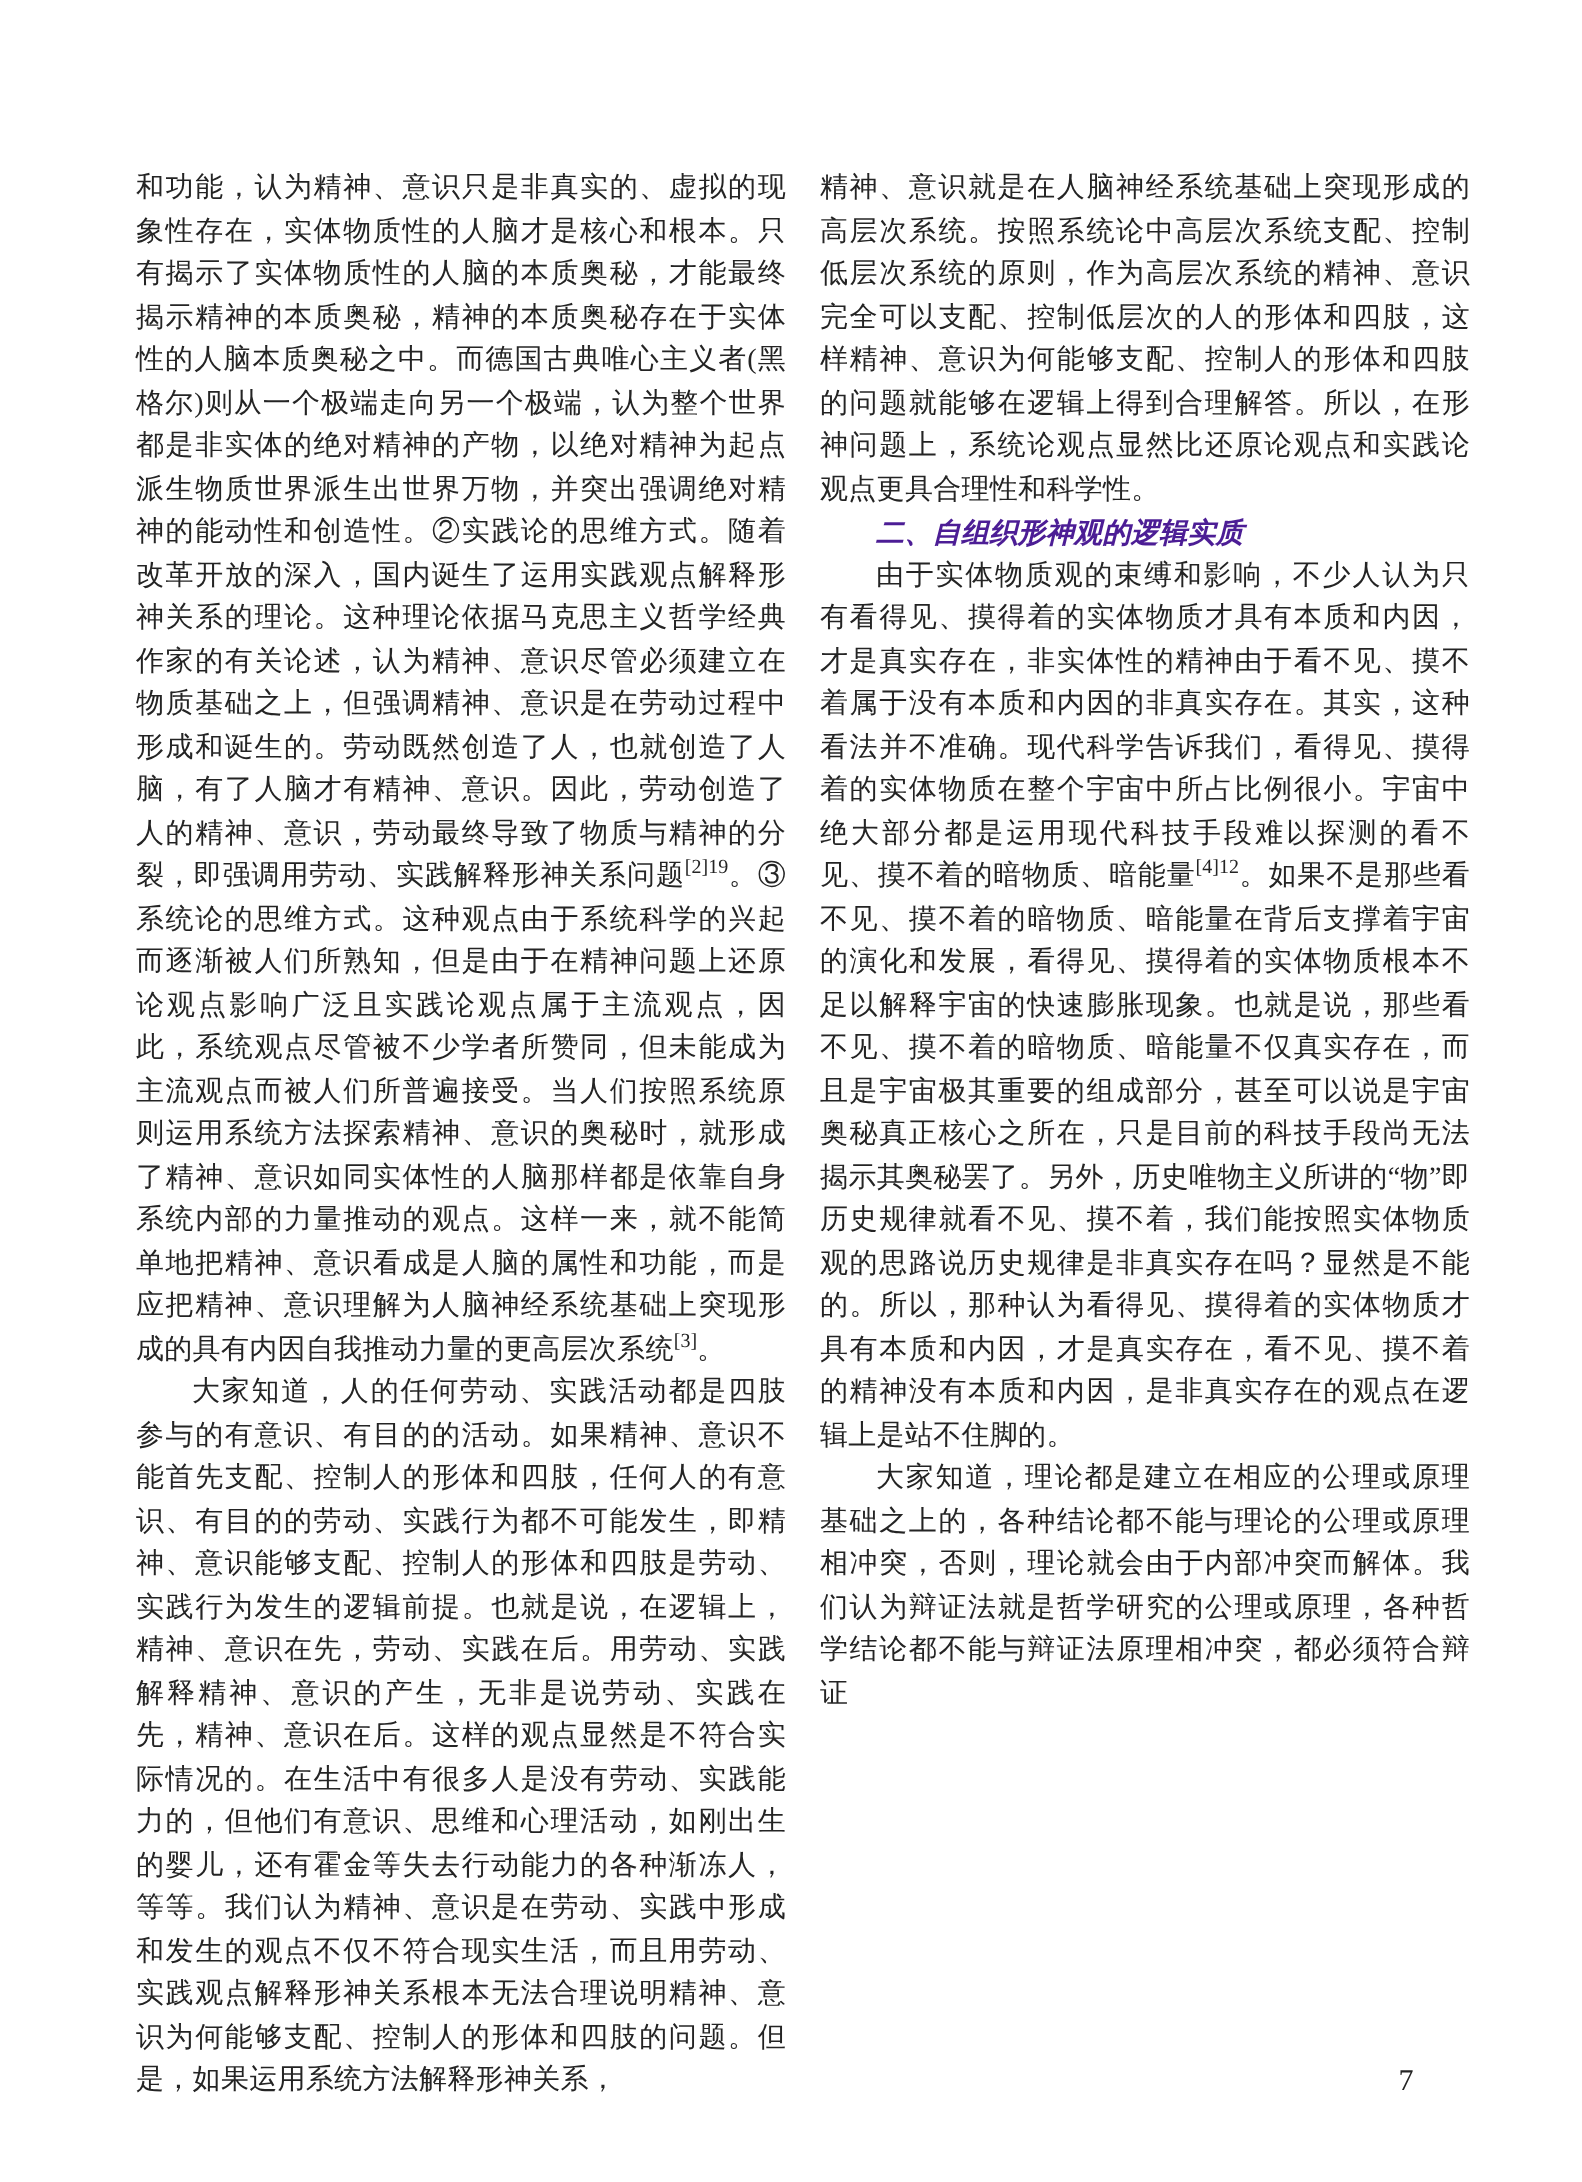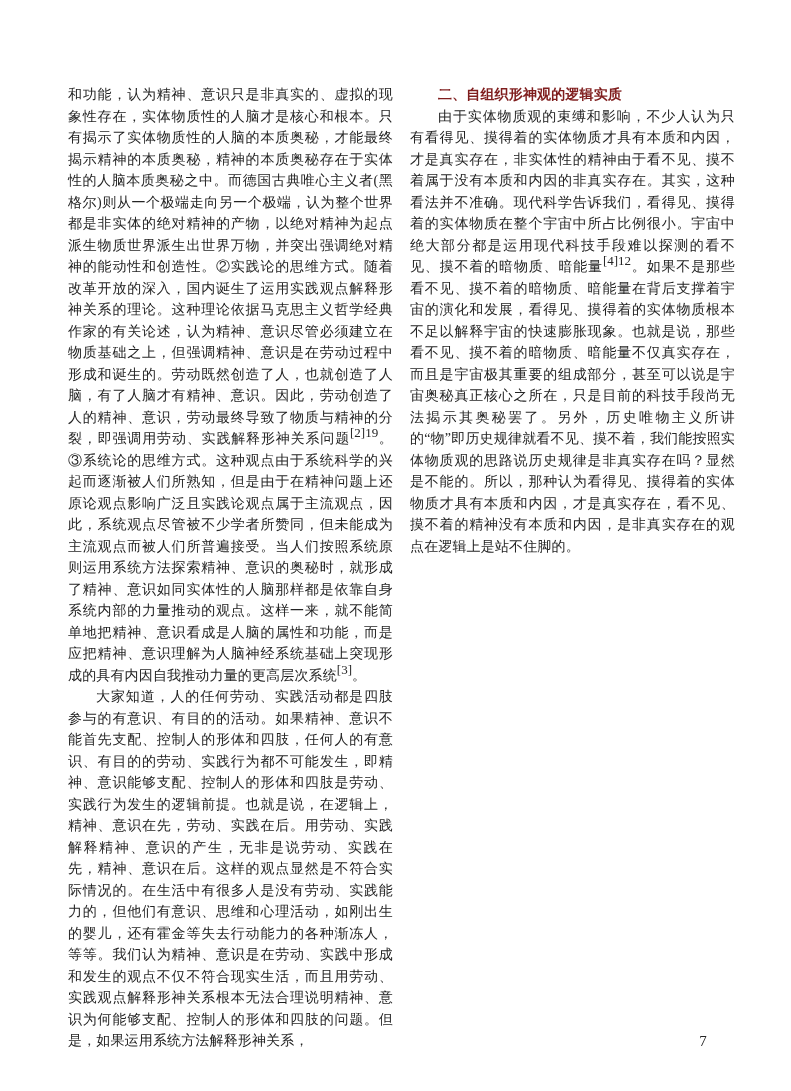--- a/index.html
+++ b/index.html
@@ -36,24 +36,25 @@
     text-justify: inter-character;
     word-break: break-all;
     letter-spacing: 0.15px;
   }
   .para.indent {
     text-indent: 2em;
   }
   .para.heading {
     font-weight: 700;
     font-family: "Liberation Sans", "DejaVu Sans", sans-serif;
-    color: #7f1d1d;
+    color: #4c1d95;
+    font-style: italic;
   }
   .para sup {
-    font-size: 13px;
+    font-size: 10px;
     line-height: 0;
     vertical-align: super;
     letter-spacing: 0;
   }
   .page-number {
     position: absolute;
     left: 688px;
     top: 1031px;
     width: 30px;
     text-align: center;
@@ -65,18 +66,20 @@
 </head>
 <body>
 
 <div class="page">
   <div class="columns">
     <div class="col">
         <p class="para"><span>和功能，认为精神、意识只是非真实的、虚拟的现象性存在，实体物质性的人脑才是核心和根本。只有揭示了实体物质性的人脑的本质奥秘，才能最终揭示精神的本质奥秘，精神的本质奥秘存在于实体性的人脑本质奥秘之中。而德国古典唯心主义者(黑格尔)则从一个极端走向另一个极端，认为整个世界都是非实体的绝对精神的产物，以绝对精神为起点派生物质世界派生出世界万物，并突出强调绝对精神的能动性和创造性。②实践论的思维方式。随着改革开放的深入，国内诞生了运用实践观点解释形神关系的理论。这种理论依据马克思主义哲学经典作家的有关论述，认为精神、意识尽管必须建立在物质基础之上，但强调精神、意识是在劳动过程中形成和诞生的。劳动既然创造了人，也就创造了人脑，有了人脑才有精神、意识。因此，劳动创造了人的精神、意识，劳动最终导致了物质与精神的分裂，即强调用劳动、实践解释形神关系问题</span><sup>[2]19</sup><span>。③系统论的思维方式。这种观点由于系统科学的兴起而逐渐被人们所熟知，但是由于在精神问题上还原论观点影响广泛且实践论观点属于主流观点，因此，系统观点尽管被不少学者所赞同，但未能成为主流观点而被人们所普遍接受。当人们按照系统原则运用系统方法探索精神、意识的奥秘时，就形成了精神、意识如同实体性的人脑那样都是依靠自身系统内部的力量推动的观点。这样一来，就不能简单地把精神、意识看成是人脑的属性和功能，而是应把精神、意识理解为人脑神经系统基础上突现形成的具有内因自我推动力量的更高层次系统</span><sup>[3]</sup><span>。</span></p>
         <p class="para indent"><span>大家知道，人的任何劳动、实践活动都是四肢参与的有意识、有目的的活动。如果精神、意识不能首先支配、控制人的形体和四肢，任何人的有意识、有目的的劳动、实践行为都不可能发生，即精神、意识能够支配、控制人的形体和四肢是劳动、实践行为发生的逻辑前提。也就是说，在逻辑上，精神、意识在先，劳动、实践在后。用劳动、实践解释精神、意识的产生，无非是说劳动、实践在先，精神、意识在后。这样的观点显然是不符合实际情况的。在生活中有很多人是没有劳动、实践能力的，但他们有意识、思维和心理活动，如刚出生的婴儿，还有霍金等失去行动能力的各种渐冻人，等等。我们认为精神、意识是在劳动、实践中形成和发生的观点不仅不符合现实生活，而且用劳动、实践观点解释形神关系根本无法合理说明精神、意识为何能够支配、控制人的形体和四肢的问题。但是，如果运用系统方法解释形神关系，</span></p>
       </div>
     <div class="col">
+        <p class="para"><span>精神、意识就是在人脑神经系统基础上突现形成的高层次系统。按照系统论中高层次系统支配、控制低层次系统的原则，作为高层次系统的精神、意识完全可以支配、控制低层次的人的形体和四肢，这样精神、意识为何能够支配、控制人的形体和四肢的问题就能够在逻辑上得到合理解答。所以，在形神问题上，系统论观点显然比还原论观点和实践论观点更具合理性和科学性。</span></p>
         <p class="para indent heading"><span>二、自组织形神观的逻辑实质</span></p>
         <p class="para indent"><span>由于实体物质观的束缚和影响，不少人认为只有看得见、摸得着的实体物质才具有本质和内因，才是真实存在，非实体性的精神由于看不见、摸不着属于没有本质和内因的非真实存在。其实，这种看法并不准确。现代科学告诉我们，看得见、摸得着的实体物质在整个宇宙中所占比例很小。宇宙中绝大部分都是运用现代科技手段难以探测的看不见、摸不着的暗物质、暗能量</span><sup>[4]12</sup><span>。如果不是那些看不见、摸不着的暗物质、暗能量在背后支撑着宇宙的演化和发展，看得见、摸得着的实体物质根本不足以解释宇宙的快速膨胀现象。也就是说，那些看不见、摸不着的暗物质、暗能量不仅真实存在，而且是宇宙极其重要的组成部分，甚至可以说是宇宙奥秘真正核心之所在，只是目前的科技手段尚无法揭示其奥秘罢了。另外，历史唯物主义所讲的“物”即历史规律就看不见、摸不着，我们能按照实体物质观的思路说历史规律是非真实存在吗？显然是不能的。所以，那种认为看得见、摸得着的实体物质才具有本质和内因，才是真实存在，看不见、摸不着的精神没有本质和内因，是非真实存在的观点在逻辑上是站不住脚的。</span></p>
+        <p class="para indent"><span>大家知道，理论都是建立在相应的公理或原理基础之上的，各种结论都不能与理论的公理或原理相冲突，否则，理论就会由于内部冲突而解体。我们认为辩证法就是哲学研究的公理或原理，各种哲学结论都不能与辩证法原理相冲突，都必须符合辩证</span></p>
       </div>
   </div>
   <div class="page-number">7</div>
 </div>
 
 </body></html>

